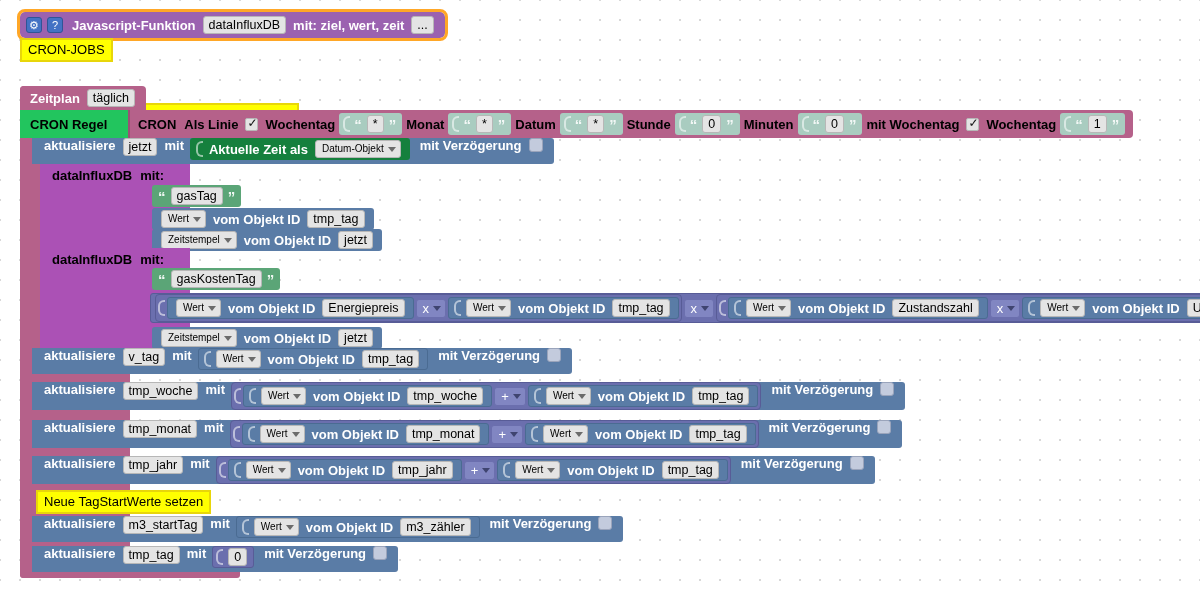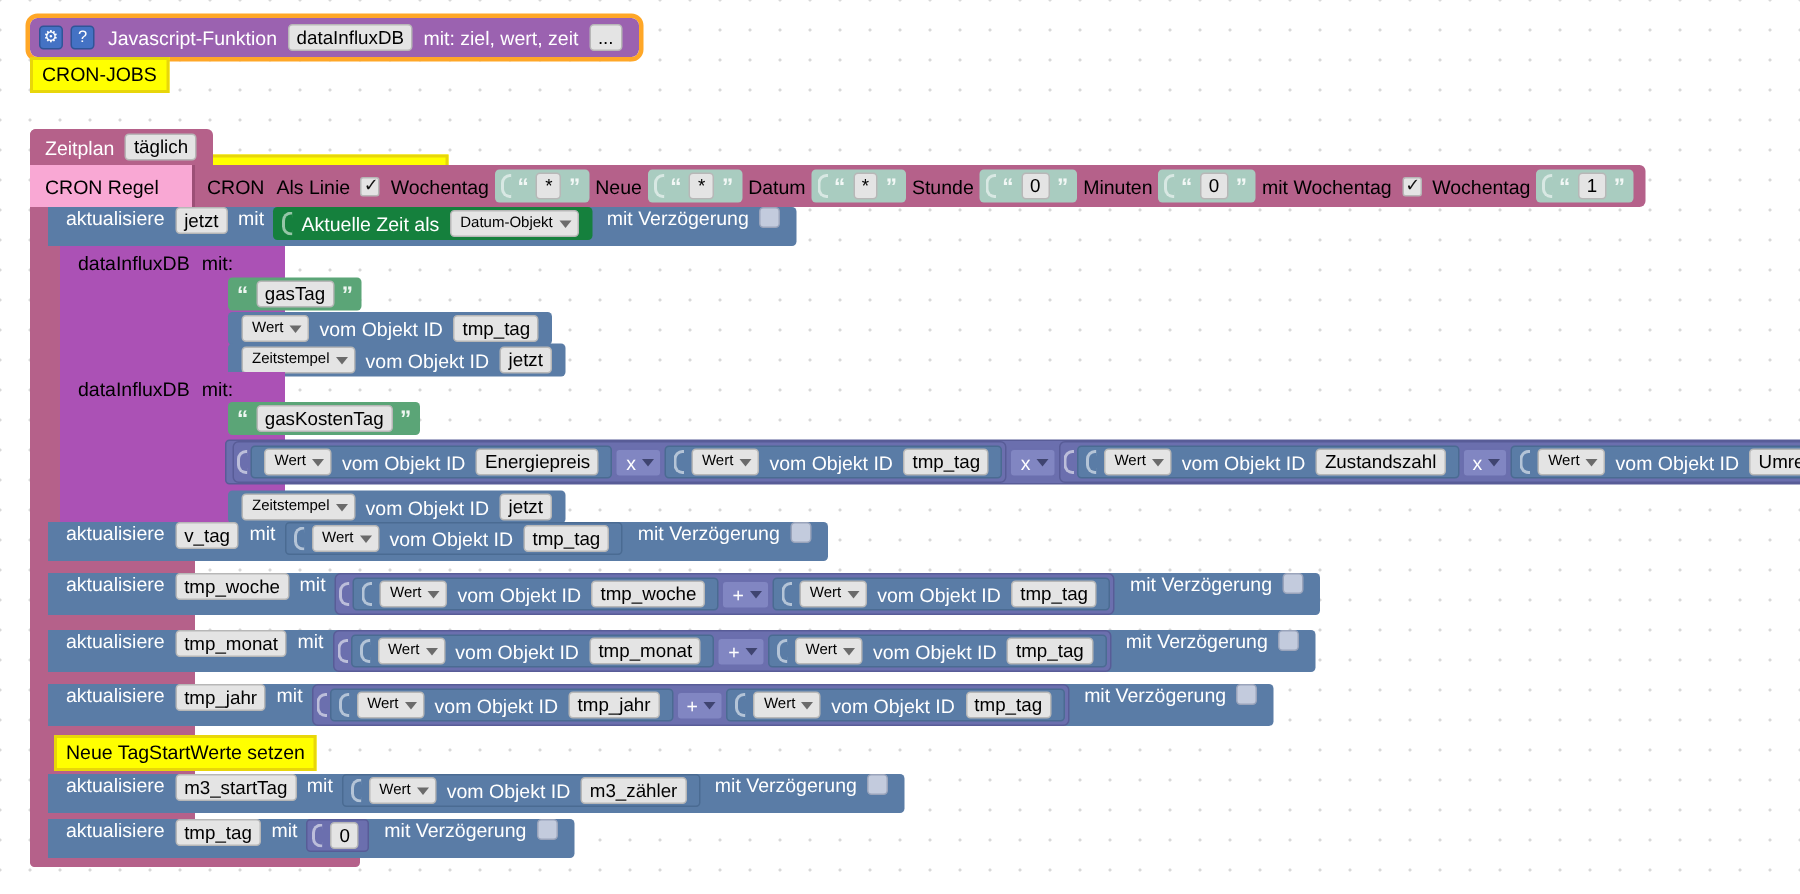--- a/index.html
+++ b/index.html
@@ -20,21 +20,21 @@
 
   
   .blk {
     position:absolute;
     display:flex;
     align-items:center;
     color:#ffffff;
     white-space:nowrap;
     border-radius:3px;
   }
-  .lbl { padding:0 4px; }
+  .lbl { padding:0 4px;font-weight:bold; }
 
   
   .field {
     display:inline-block;
     background:#e4e4e4;
     color:#000000;
     border:1px solid #b7b7b7;
     border-radius:3px;
     padding:0px 5px;
     margin:0 3px;
@@ -127,21 +127,21 @@
   }
   #schedFoot {
     position:absolute; left:20px; top:566px;
     width:220px; height:12px;
     background:#b5618a;
     border-radius:0 0 3px 3px;
   }
   #cronRow {
     position:absolute; left:20px; top:110px;
     height:28px;
-    background:#f9a8d4;
+    background:#22c55e;
     padding-left:6px;
     display:flex; align-items:center;
     border-radius:0;
   }
   #cronInner {
     position:absolute; left:128px; top:110px;
     height:28px;
     background:#b5618a;
     display:flex;align-items:center;
     padding:0 8px 0 4px;
@@ -281,21 +281,21 @@
   <span class="lbl">Als Linie</span>
   <span class="cb on"></span>
 
   <span class="lbl">Wochentag</span>
   <span class="strblkP sockL">
     <span class="quote">“</span>
     <span class="field">*</span>
     <span class="quote">”</span>
   </span>
 
-  <span class="lbl">Neue</span>
+  <span class="lbl">Monat</span>
   <span class="strblkP sockL">
     <span class="quote">“</span>
     <span class="field">*</span>
     <span class="quote">”</span>
   </span>
 
   <span class="lbl">Datum</span>
   <span class="strblkP sockL">
     <span class="quote">“</span>
     <span class="field">*</span>

